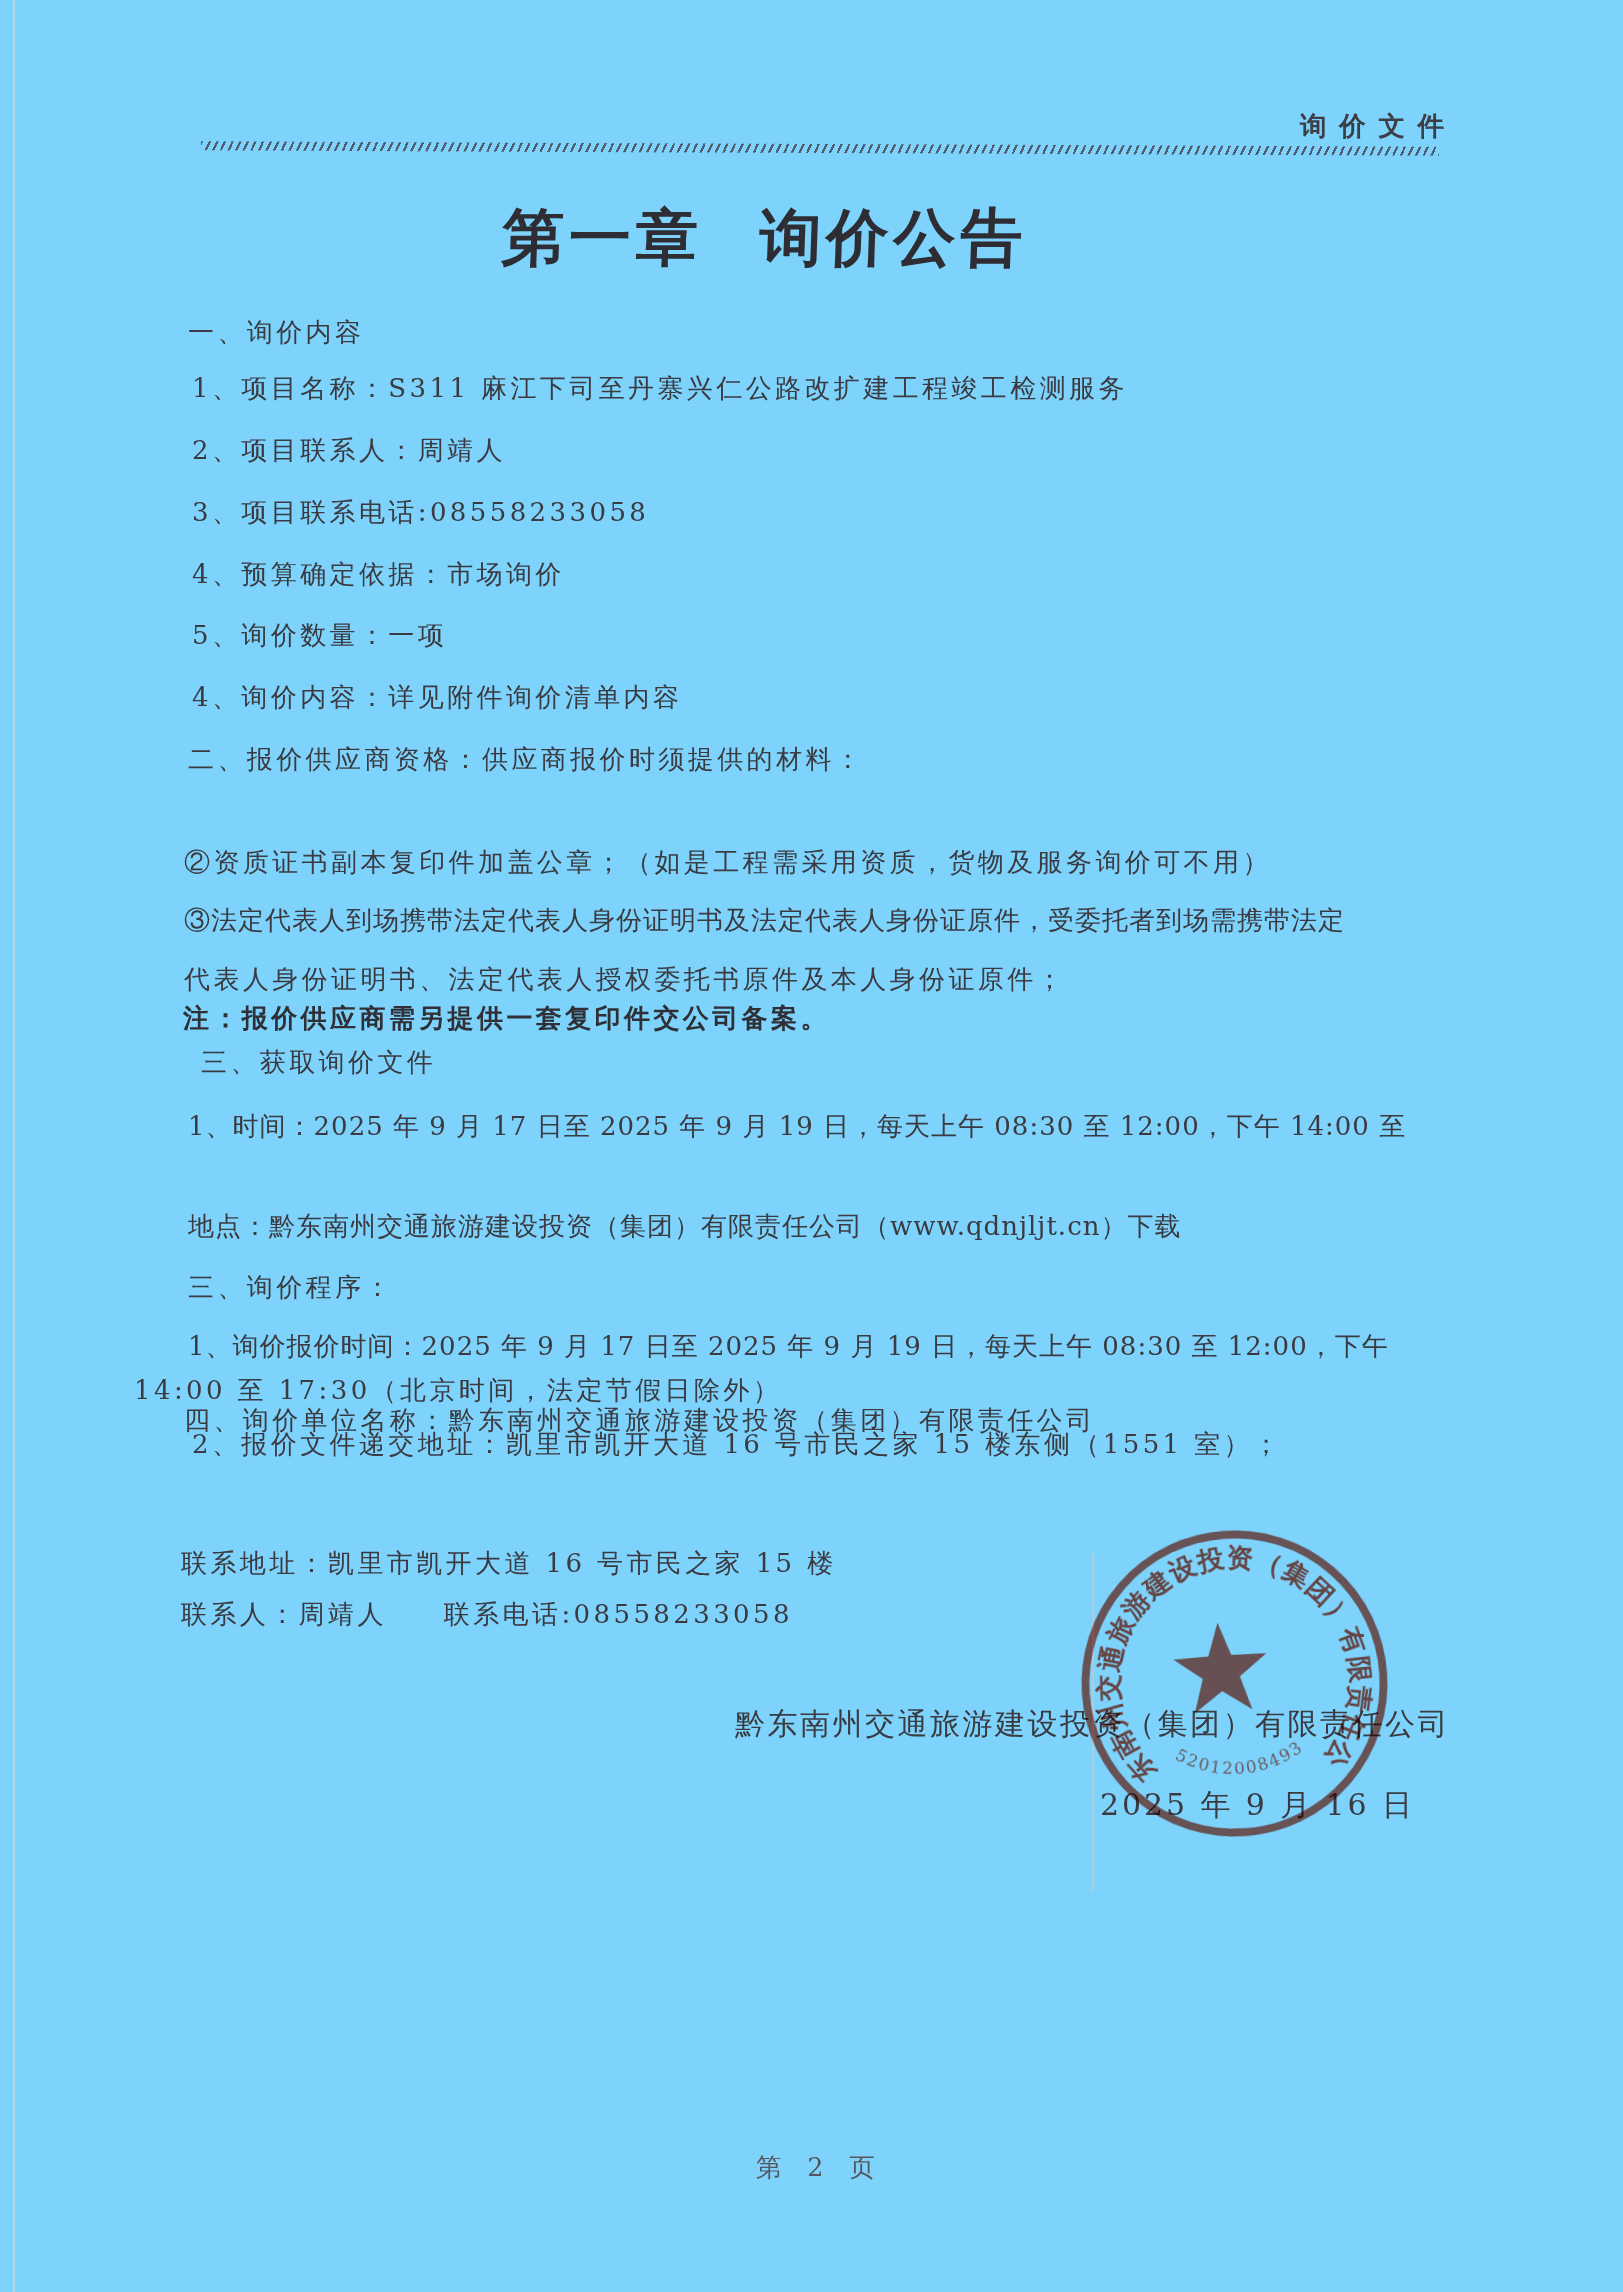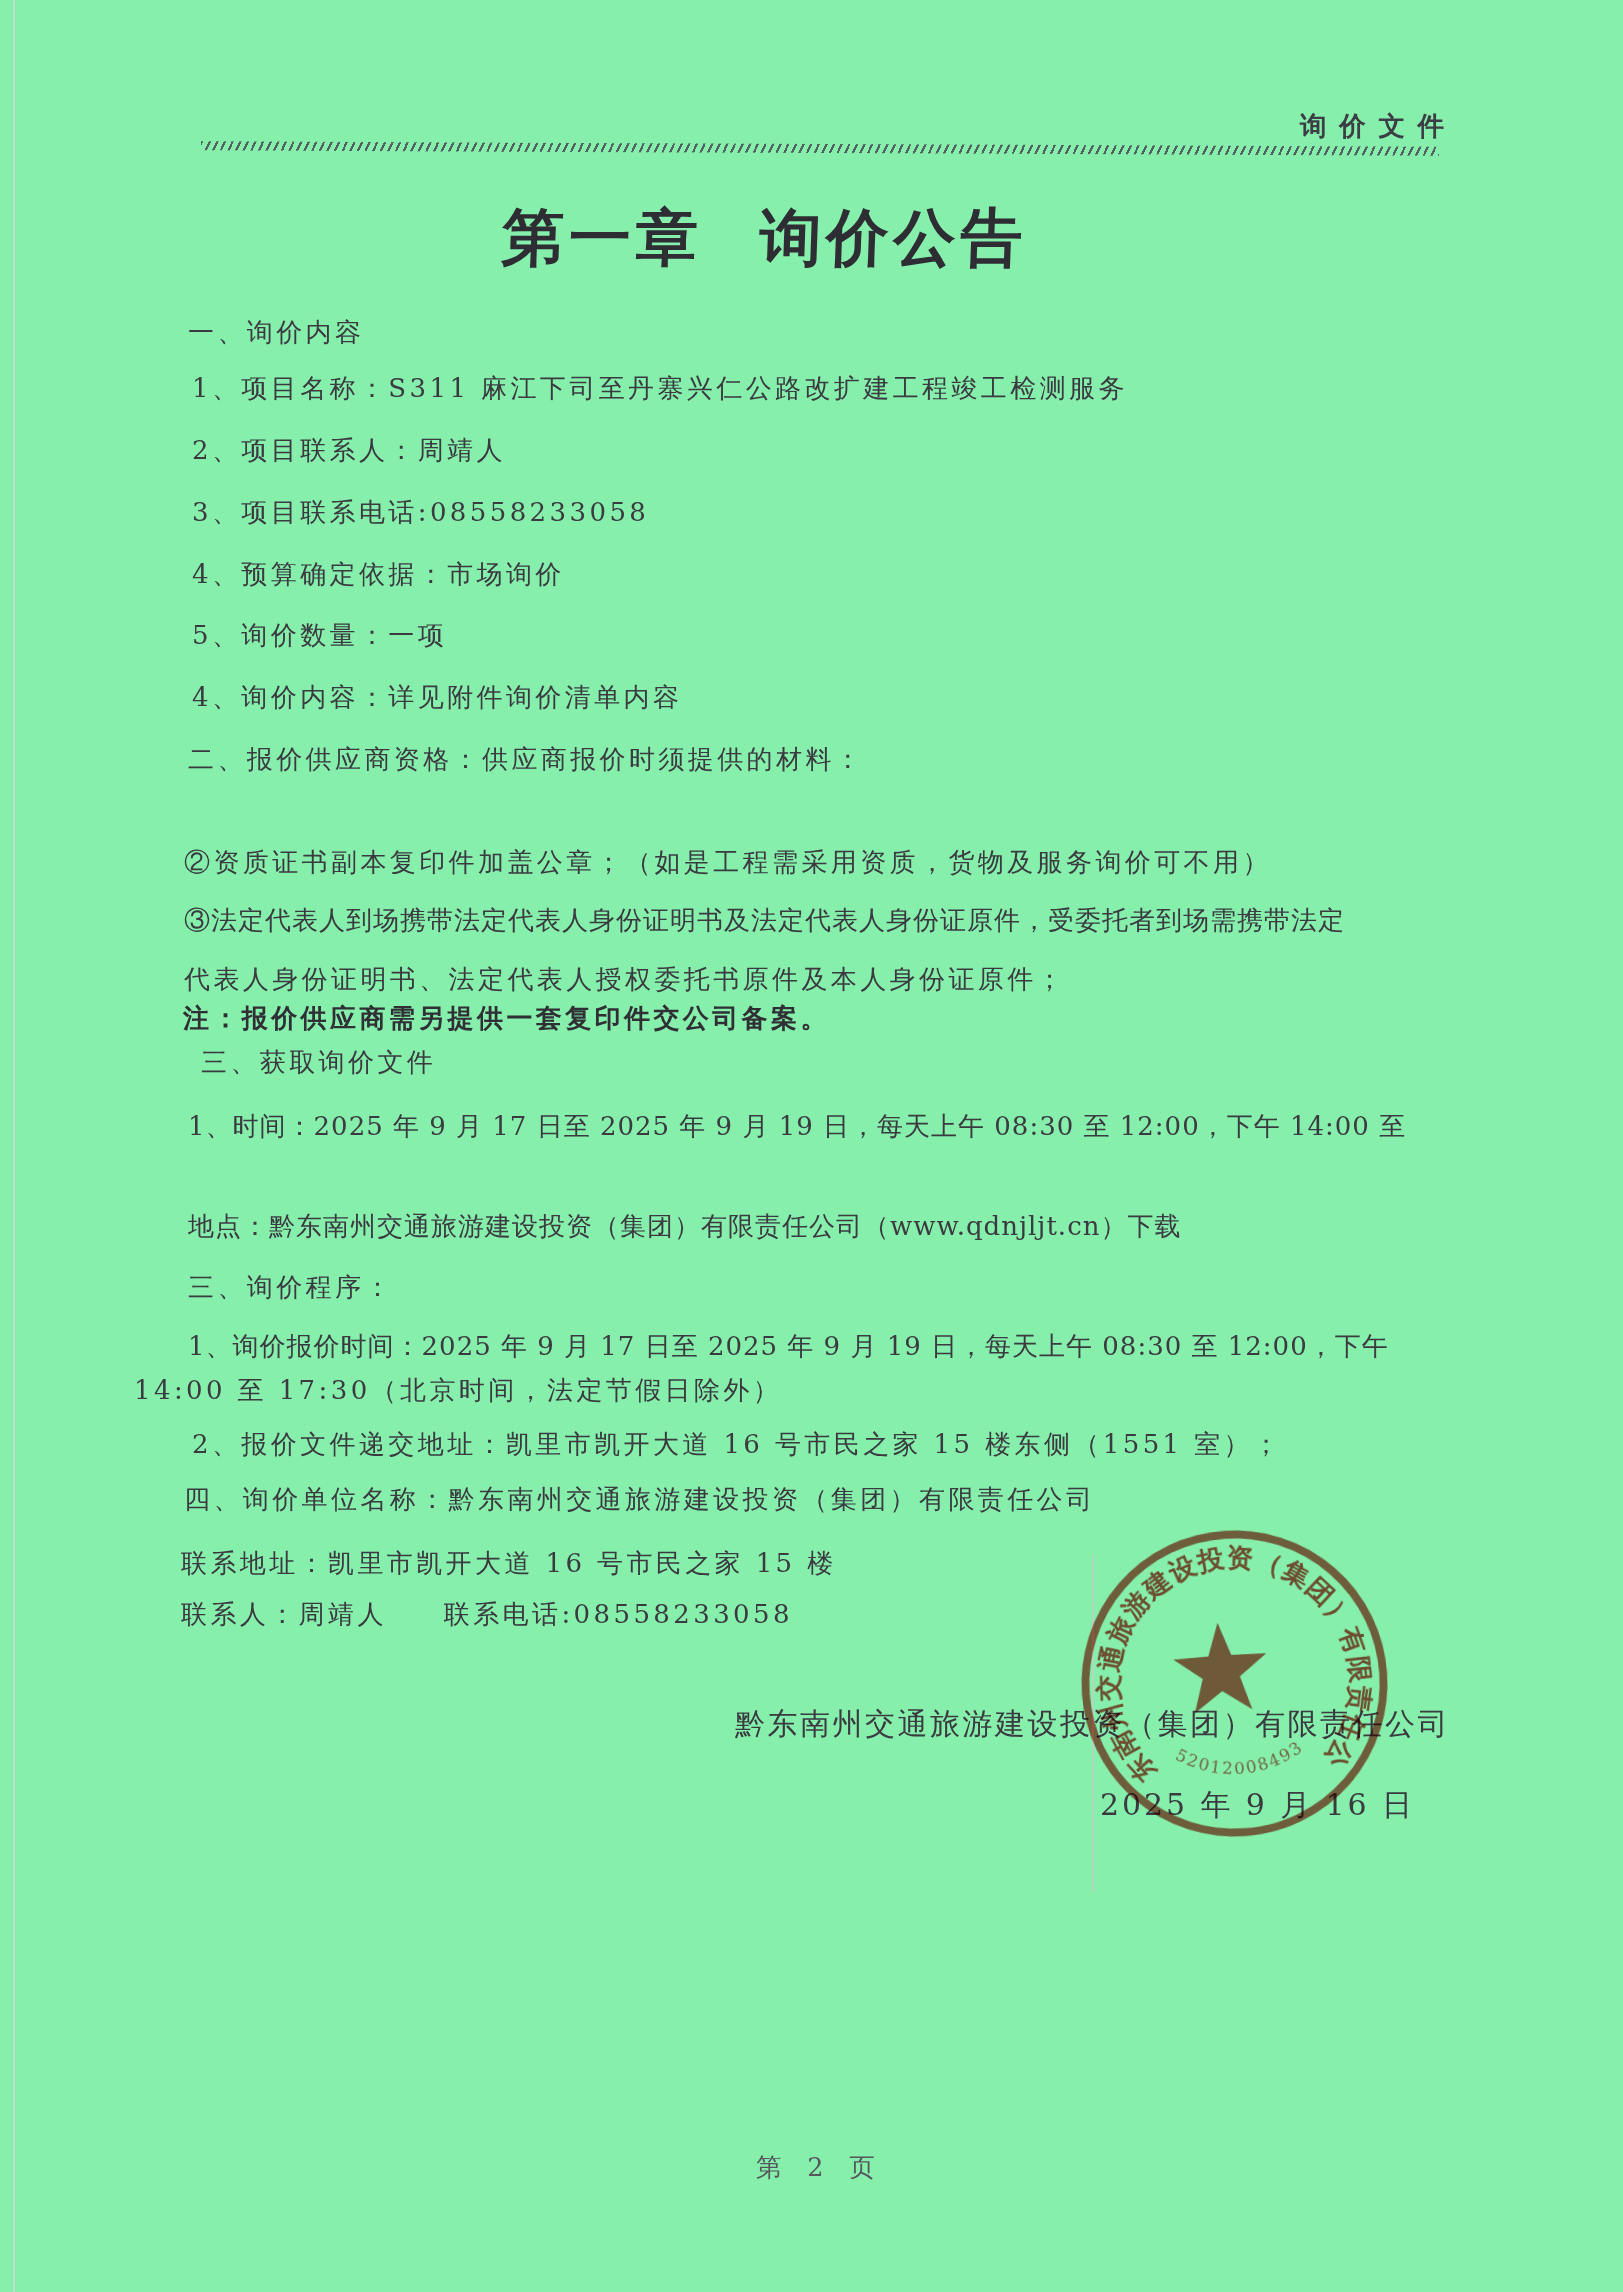--- a/index.html
+++ b/index.html
@@ -3,21 +3,21 @@
 <meta charset="utf-8">
 <style>
   html,body{margin:0;padding:0;}
   body{
     width:1623px;height:2293px;
     background:#e9e9e9;
     font-family:"DejaVu Serif","Liberation Serif",serif;
   }
   .page{
     position:relative;width:1623px;height:2293px;overflow:hidden;
-    background:#86efac;
+    background:#7dd3fc;
     color:#3a3a40;
   }
   
   .edge-line{position:absolute;top:0;left:12.7px;width:2px;height:2293px;background:#d7d7d5;opacity:.7;}
   .fold-line{position:absolute;left:1092px;top:1554px;width:2px;height:338px;background:#c9c9c7;opacity:.65;}
 
   .header-label{
     position:absolute;top:108px;left:1300px;
     font-size:26.5px;font-weight:bold;letter-spacing:12.7px;color:#3d3d46;white-space:nowrap;
   }
@@ -80,21 +80,21 @@
   <div class="ln" style="top:847px;left:184px;">②资质证书副本复印件加盖公章；（如是工程需采用资质，货物及服务询价可不用）</div>
   <div class="ln" style="top:964px;left:184px;">代表人身份证明书、法定代表人授权委托书原件及本人身份证原件；</div>
   <div class="ln b" style="top:1003px;left:183px;">注：报价供应商需另提供一套复印件交公司备案。</div>
   <div class="ln" style="top:1047px;left:201px;">三、获取询价文件</div>
   <div class="ln tight" style="top:1111px;left:188px;">1、时间：2025 年 9 月 17 日至 2025 年 9 月 19 日，每天上午 08:30 至 12:00，下午 14:00 至</div>
   <div class="ln tight" style="top:1211px;left:188px;">地点：黔东南州交通旅游建设投资（集团）有限责任公司（www.qdnjljt.cn）下载</div>
   <div class="ln" style="top:1272px;left:188px;">三、询价程序：</div>
   <div class="ln tight" style="top:1331px;left:188px;">1、询价报价时间：2025 年 9 月 17 日至 2025 年 9 月 19 日，每天上午 08:30 至 12:00，下午</div>
   <div class="ln" style="top:1375px;left:134px;">14:00 至 17:30（北京时间，法定节假日除外）</div>
   <div class="ln" style="top:1429px;left:192px;">2、报价文件递交地址：凯里市凯开大道 16 号市民之家 15 楼东侧（1551 室）；</div>
-  <div class="ln" style="top:1486px;left:184px;font-family:Liberation Mono, monospace;">四、询价单位名称：黔东南州交通旅游建设投资（集团）有限责任公司</div>
+  <div class="ln" style="top:1405px;left:184px;">四、询价单位名称：黔东南州交通旅游建设投资（集团）有限责任公司</div>
   <div class="ln" style="top:1548px;left:181px;">联系地址：凯里市凯开大道 16 号市民之家 15 楼</div>
   <div class="ln" style="top:1599px;left:181px;"><span>联系人：周靖人</span><span style="margin-left:57px;">联系电话:08558233058</span></div>
 
   <div class="sig-company">黔东南州交通旅游建设投资（集团）有限责任公司</div>
   <div class="sig-date">2025 年 9 月 16 日</div>
 
   <div class="fold-line"></div>
 
   <svg class="stamp" viewBox="0 0 360 360" xmlns="http://www.w3.org/2000/svg">
     <circle cx="180" cy="180" r="152" fill="none" stroke="#c63a2a" stroke-width="8" opacity=".9"></circle>

